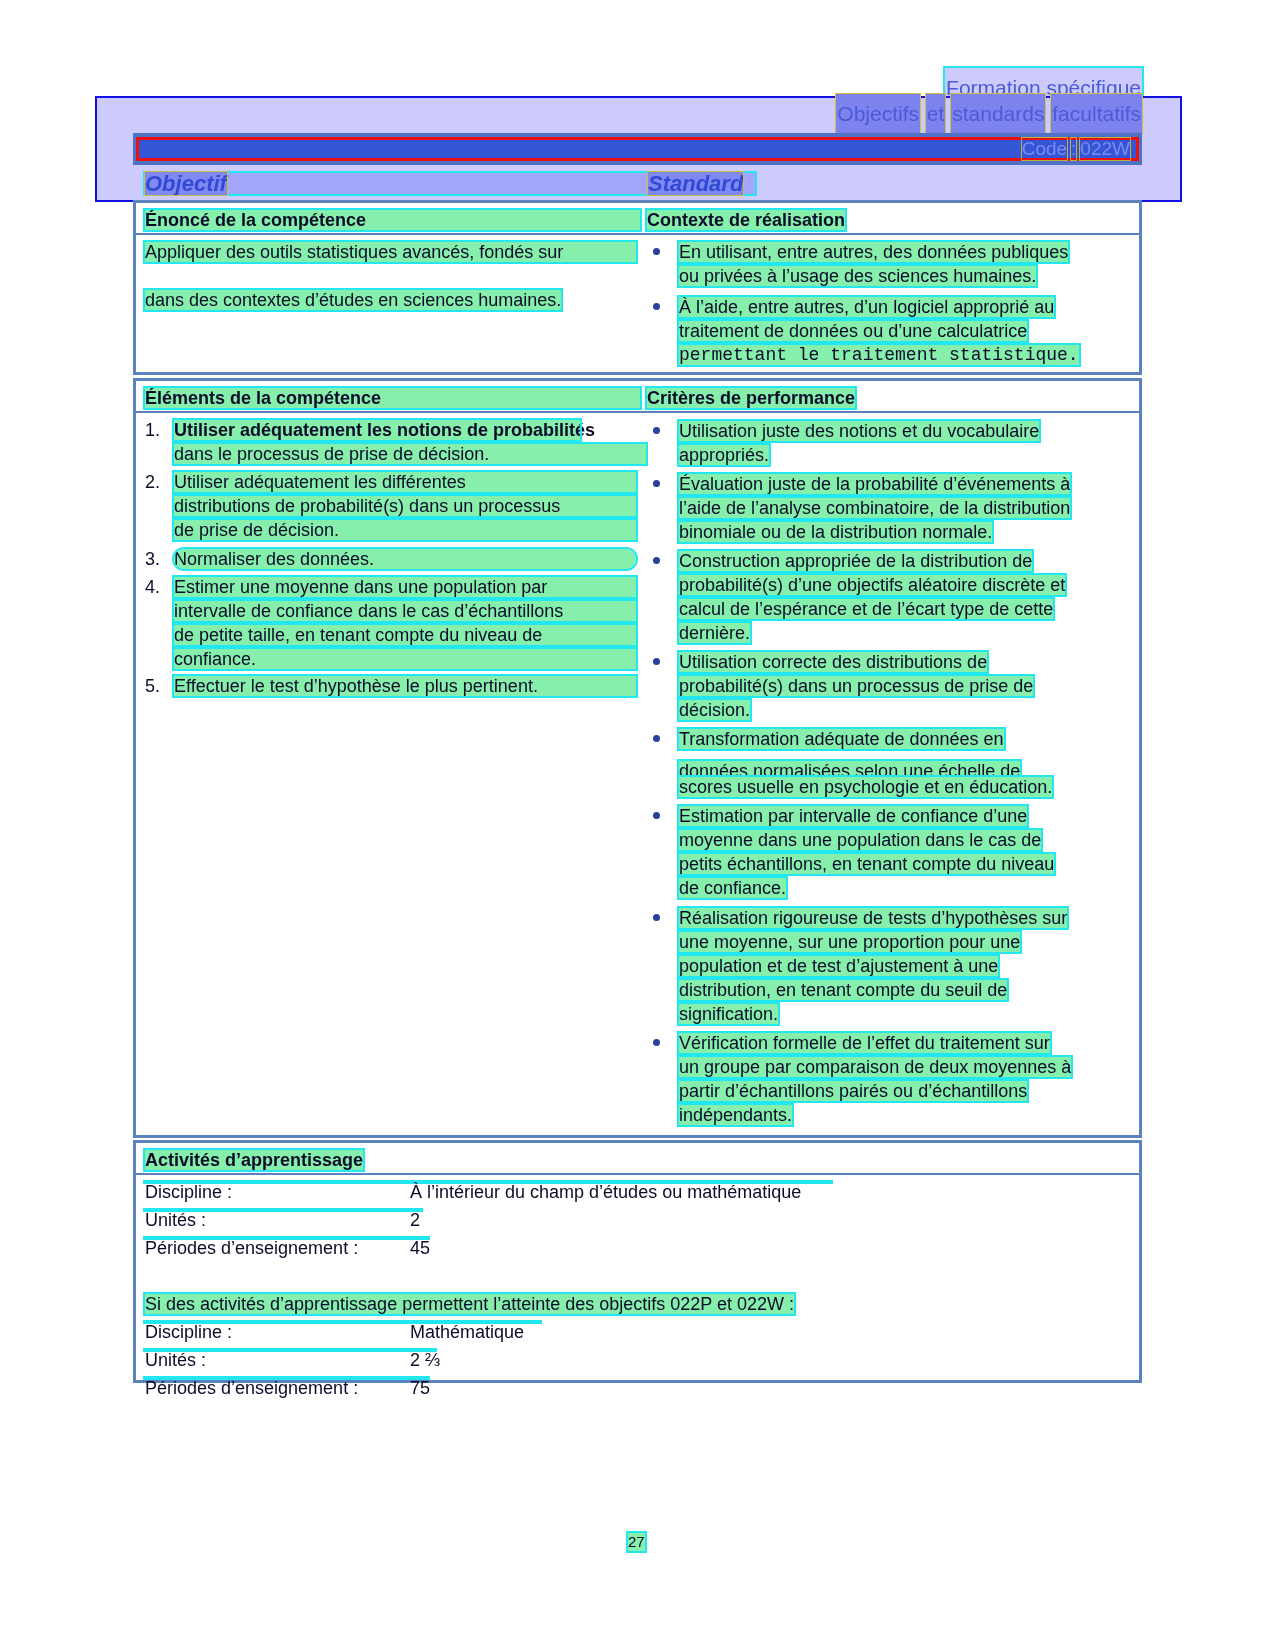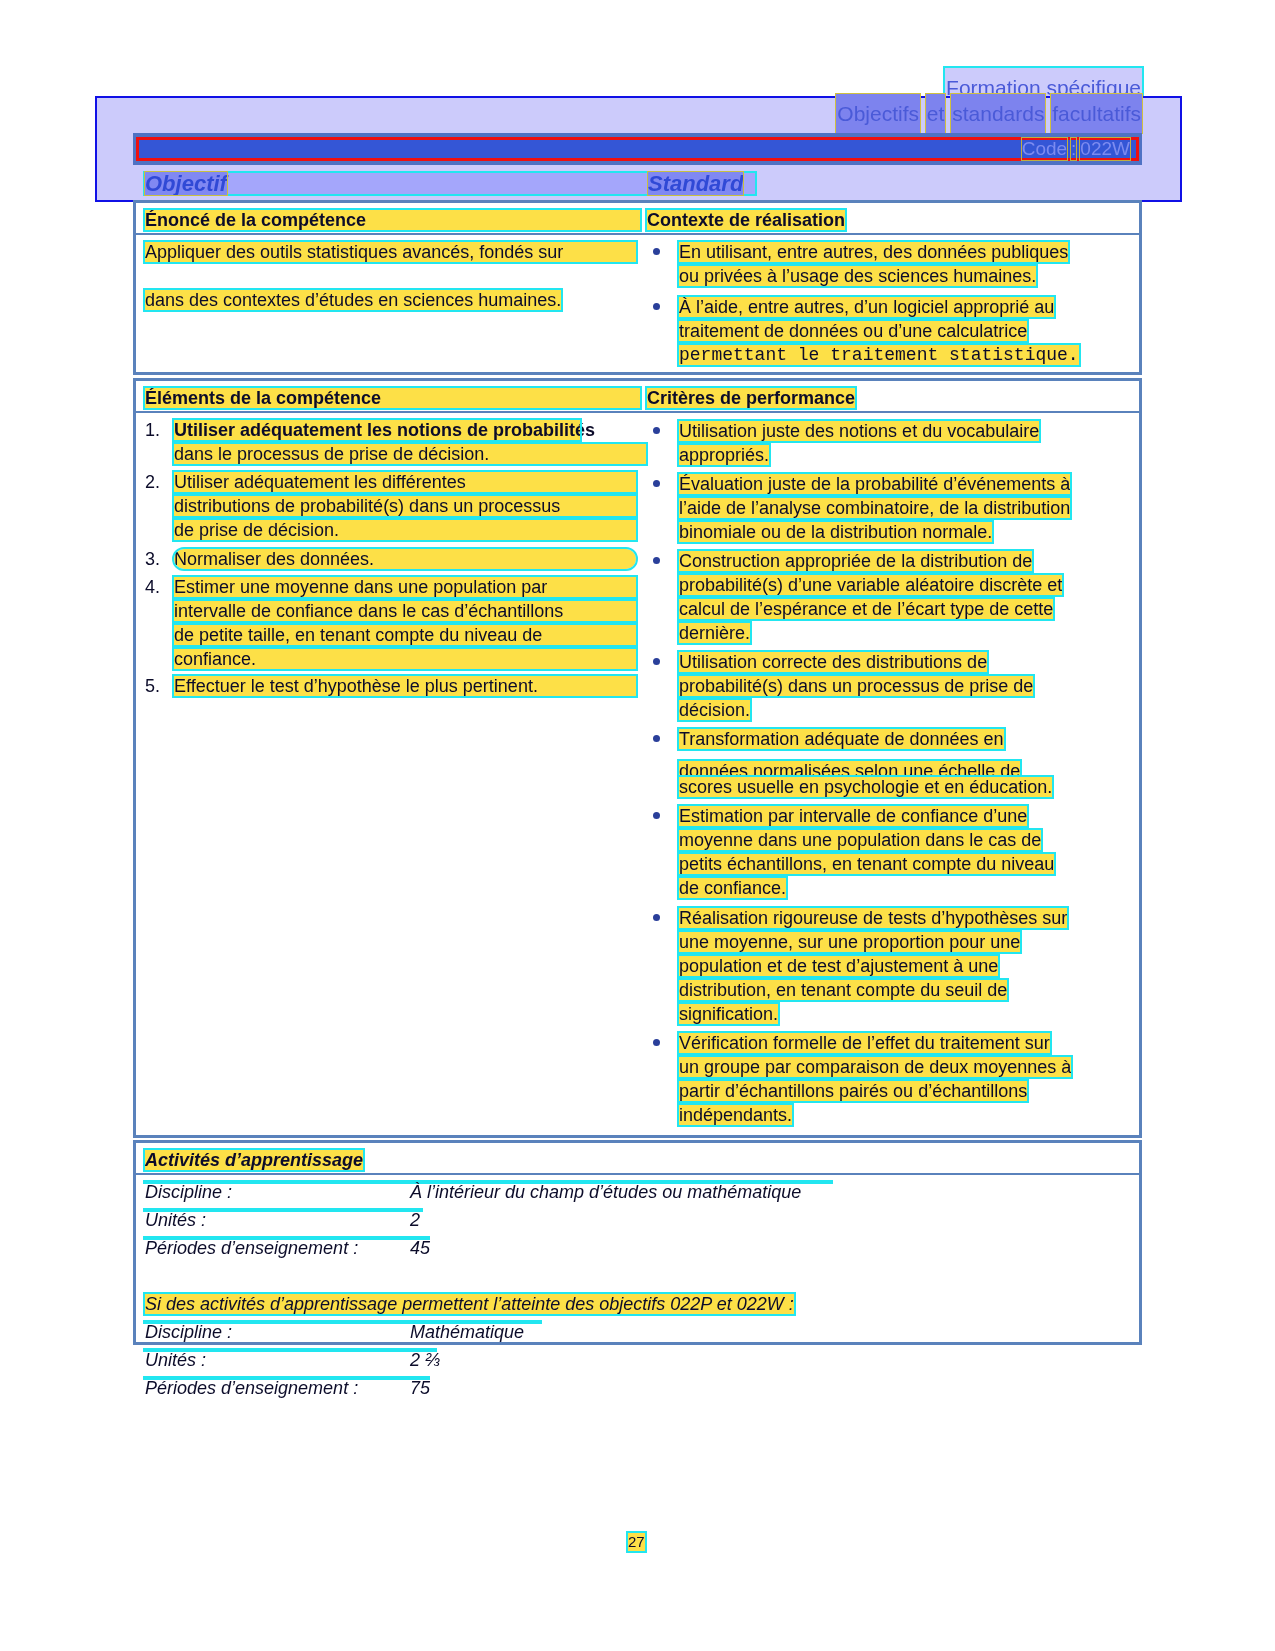--- a/index.html
+++ b/index.html
@@ -1,20 +1,20 @@
 <!DOCTYPE html>
 <html><head>
 <meta charset="utf-8">
 <style>
   html, body { margin: 0; padding: 0; }
   body {
     width: 1275px; height: 1651px; position: relative; background: #ffffff;
     font-family: "Liberation Sans", sans-serif; color: #0c0c2a; overflow: hidden;
   }
-  .hl { background: #fde047; outline: 2px solid #22e6f0; outline-offset: 0; }
+  .hl { background: #86efac; outline: 2px solid #22e6f0; outline-offset: 0; }
 
   
   .hdr-line {
     position: absolute; right: 133px; font-size: 21px; color: #4a5ad8;
     white-space: nowrap; line-height: 24px;
   }
   .hdr-line span { background: #7d83ee; outline: 1px solid #d0c040; padding: 8px 1px; }
   .hdr-line.first span { background: #cccbfb; outline: 2px solid #22e6f0; }
 
   .header-box {
@@ -135,21 +135,21 @@
   <div class="tx hl" style="left:543px; top:40px;">Utilisation juste des notions et du vocabulaire</div>
   <div class="tx hl" style="left:543px; top:64px;">appropriés.</div>
 
   <div class="bullet" style="left:517px; top:99px;"></div>
   <div class="tx hl" style="left:543px; top:93px;">Évaluation juste de la probabilité d’événements à</div>
   <div class="tx hl" style="left:543px; top:117px;">l’aide de l’analyse combinatoire, de la distribution</div>
   <div class="tx hl" style="left:543px; top:141px;">binomiale ou de la distribution normale.</div>
 
   <div class="bullet" style="left:517px; top:176px;"></div>
   <div class="tx hl" style="left:543px; top:170px;">Construction appropriée de la distribution de</div>
-  <div class="tx hl" style="left:543px; top:194px;">probabilité(s) d’une variable aléatoire discrète et</div>
+  <div class="tx hl" style="left:543px; top:194px;">probabilité(s) d’une objectifs aléatoire discrète et</div>
   <div class="tx hl" style="left:543px; top:218px;">calcul de l’espérance et de l’écart type de cette</div>
   <div class="tx hl" style="left:543px; top:242px;">dernière.</div>
 
   <div class="bullet" style="left:517px; top:277px;"></div>
   <div class="tx hl" style="left:543px; top:271px;">Utilisation correcte des distributions de</div>
   <div class="tx hl" style="left:543px; top:295px;">probabilité(s) dans un processus de prise de</div>
   <div class="tx hl" style="left:543px; top:319px;">décision.</div>
 
   <div class="bullet" style="left:517px; top:354px;"></div>
   <div class="tx hl" style="left:543px; top:348px;">Transformation adéquate de données en</div>
@@ -169,21 +169,21 @@
   <div class="tx hl" style="left:543px; top:599px;">distribution, en tenant compte du seuil de</div>
   <div class="tx hl" style="left:543px; top:623px;">signification.</div>
 
   <div class="bullet" style="left:517px; top:658px;"></div>
   <div class="tx hl" style="left:543px; top:652px;">Vérification formelle de l’effet du traitement sur</div>
   <div class="tx hl" style="left:543px; top:676px;">un groupe par comparaison de deux moyennes à</div>
   <div class="tx hl" style="left:543px; top:700px;">partir d’échantillons pairés ou d’échantillons</div>
   <div class="tx hl" style="left:543px; top:724px;">indépendants.</div>
 </div>
 
-<div class="tbl" style="top:1140px; height:205px;font-style:italic;">
+<div class="tbl" style="top:1140px; height:243px;">
   <div class="sep" style="top:30px;"></div>
   <div class="th hl" style="left:9px; top:7px;">Activités d’apprentissage</div>
 
   <div class="tx hl" style="left:9px; top:39px; width:686px;"></div>
   <div class="tx" style="left:9px; top:39px;">Discipline :</div>
   <div class="tx" style="left:274px; top:39px;">À l’intérieur du champ d’études ou mathématique</div>
 
   <div class="tx hl" style="left:9px; top:67px; width:276px;"></div>
   <div class="tx" style="left:9px; top:67px;">Unités :</div>
   <div class="tx" style="left:274px; top:67px;">2</div>

